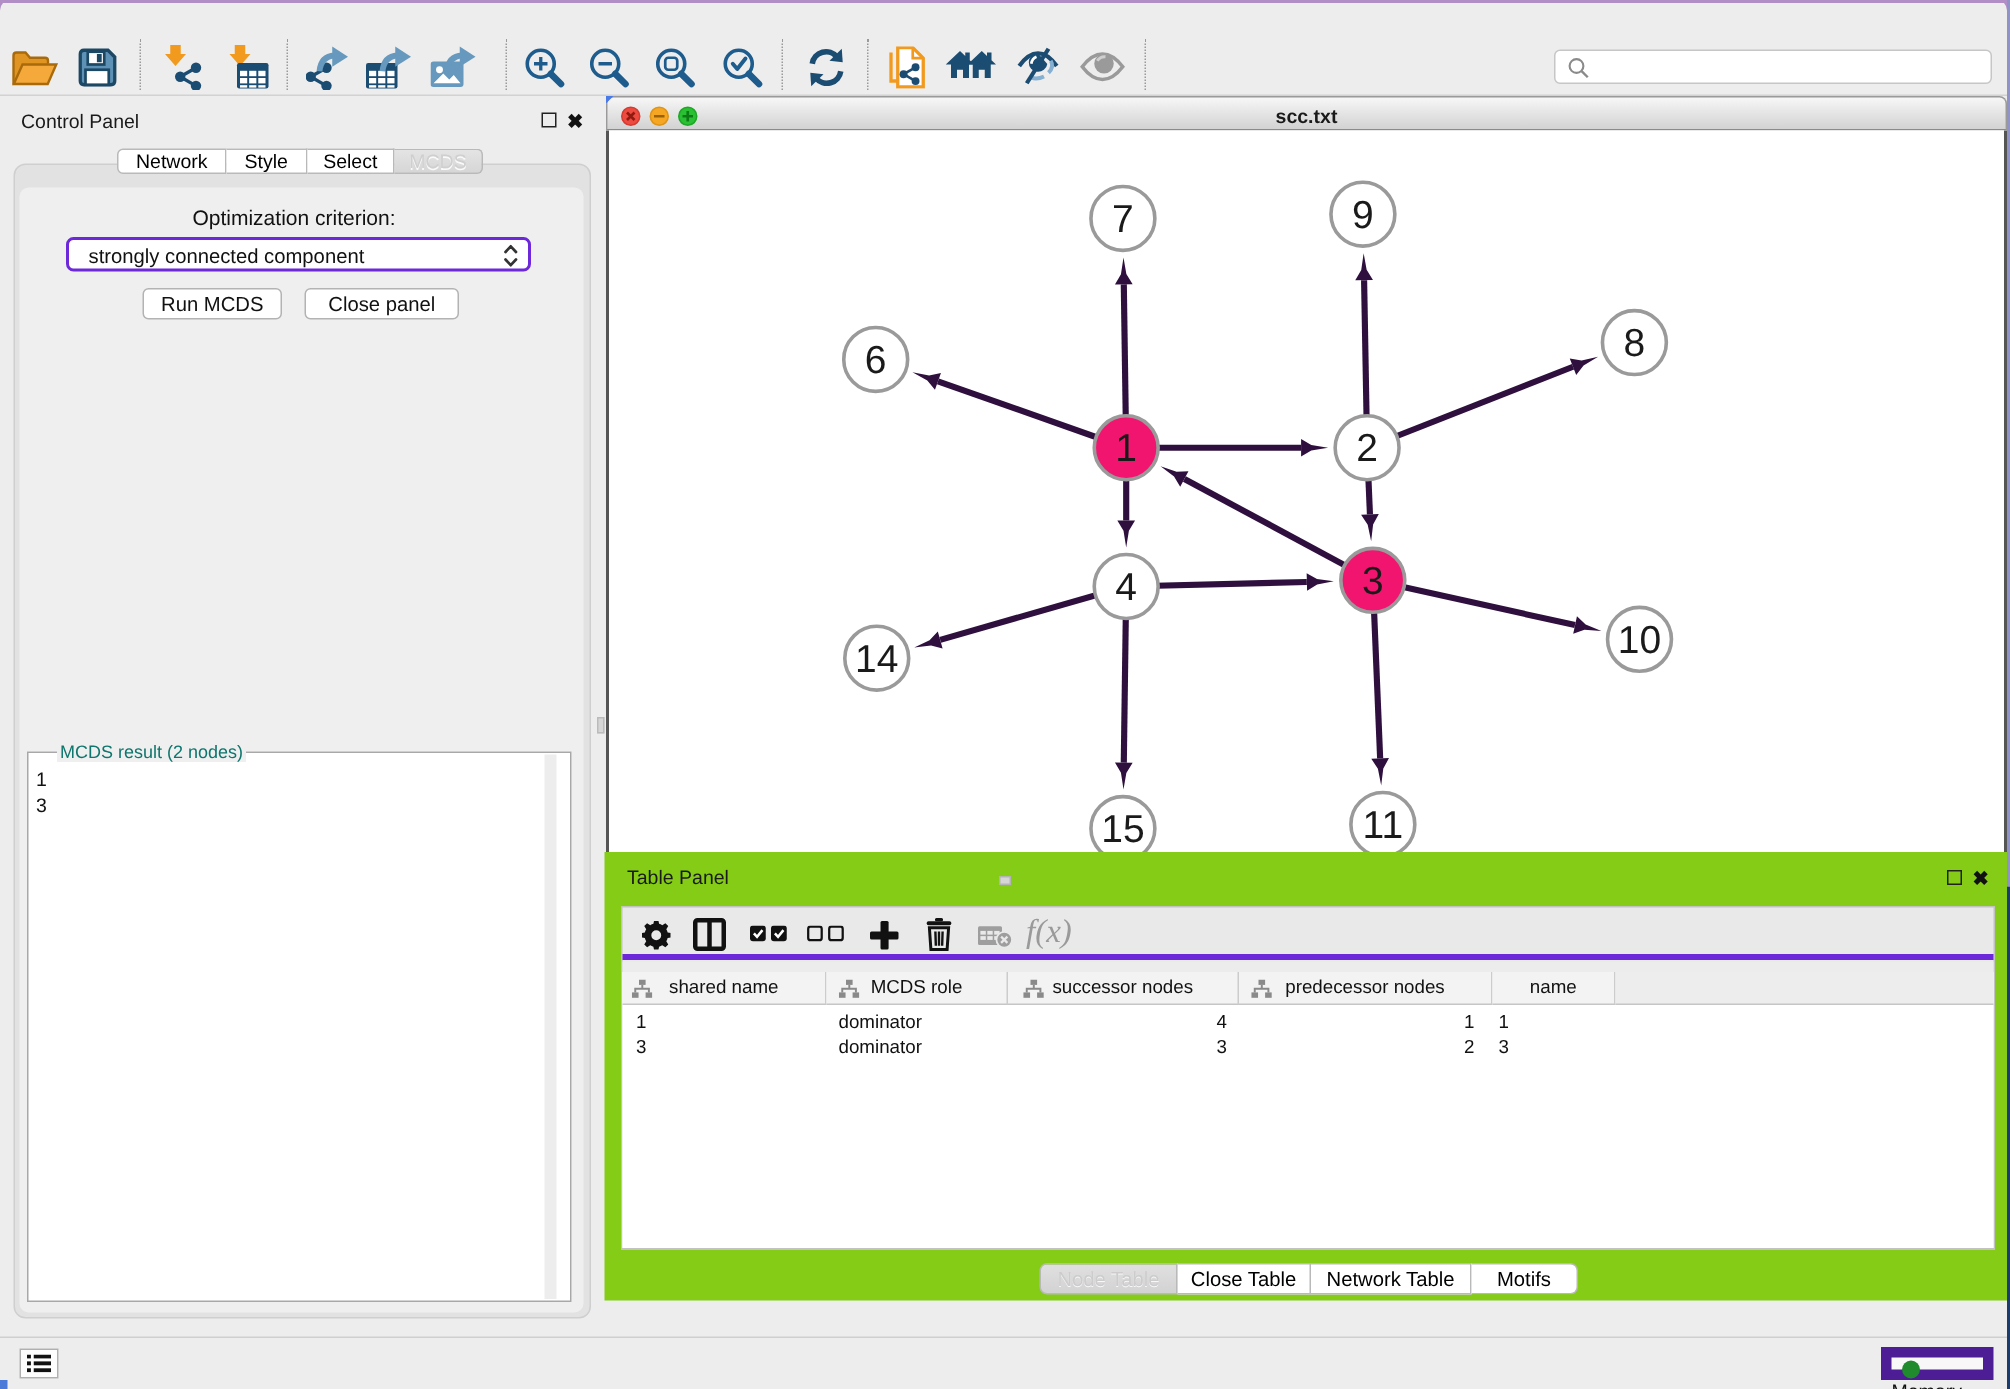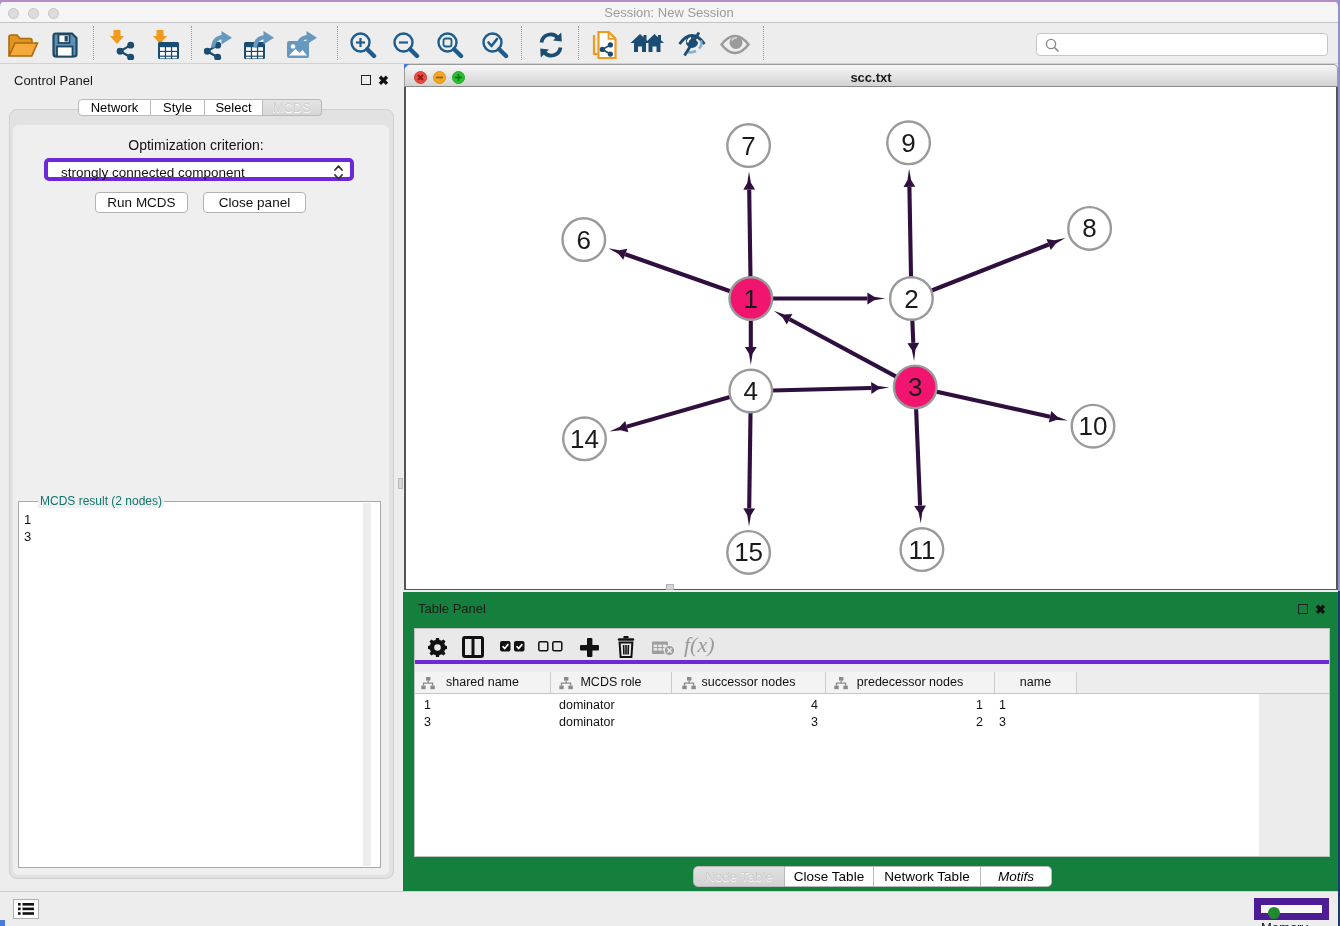--- a/index.html
+++ b/index.html
@@ -19,56 +19,50 @@
 .flicon { position:absolute; width:10px; height:10px; border:1.5px solid #222; background:transparent; }
 .xicon { position:absolute; font-size:13px; font-weight:bold; color:#111; line-height:11px; }
 #tabs { position:absolute; left:78px; top:35px; height:17px; display:flex; font-size:13px; }
 .tab { border:1px solid #b9b9b9; border-left:none; background:#fff; color:#000; line-height:15px; text-align:center; }
 .tab.first { border-left:1px solid #b9b9b9; border-radius:4px 0 0 4px; }
 .tab.last { border-radius:0 4px 4px 0; }
 .tab.sel { background:linear-gradient(#e4e4e4,#d6d6d6); color:#cfcfcf; text-shadow:0 1px 0 #fafafa; }
 #tabbox { position:absolute; left:9px; top:45px; width:385px; height:770px; background:#e2e2e2; border:1px solid #cfcfcf; border-radius:8px; }
 #innerbox { position:absolute; left:13px; top:61px; width:376px; height:750px; background:#efefef; border-radius:6px; }
 #optlabel { position:absolute; left:0; top:73px; width:392px; text-align:center; font-size:14px; color:#111; }
-#dropdown { position:absolute; left:44px; top:94px; width:310px; height:23px; background:#fff; border:4px solid #6d28d9; border-radius:5px; font-size:13.5px; color:#111; line-height:21px; padding-left:13px; }
+#dropdown { position:absolute; left:44px; top:94px; width:310px; height:23px; background:#fff; border:2px solid #6d28d9; border-radius:5px; font-size:13.5px; color:#111; line-height:21px; padding-left:13px; }
 .btn { position:absolute; top:128px; height:21px; background:#fff; border:1px solid #b3b3b3; border-radius:4px; font-size:13.5px; color:#111; text-align:center; line-height:19px; }
 #fieldset { position:absolute; left:17px; top:430px; width:365px; height:440px; }
 #mcdsbox { position:absolute; left:1px; top:7px; width:363px; height:367px; background:#fff; border:1px solid #a8a8a8; }
 #mcdslegend { position:absolute; left:21px; top:0px; background:#efefef; padding:0 2px; font-size:12px; color:#0f766e; }
 #sccwin { position:absolute; left:404px; top:64px; width:934px; height:526px; }
 #scctitle { position:absolute; left:0; top:0; width:100%; height:23px; background:linear-gradient(#f7f7f7,#d2d2d2); border:1px solid #9a9a9a; border-bottom:1px solid #8a8a8a; border-radius:5px 5px 0 0; }
 .mac { position:absolute; top:5.5px; width:13px; height:13px; border-radius:50%; }
 #scclabel { position:absolute; top:5px; width:100%; text-align:center; font-size:13px; font-weight:bold; color:#1a1a1a; }
 #scccanvas { position:absolute; left:0; top:23px; width:934px; height:503px; background:#fff; border-left:2px solid #555; border-right:2px solid #555; border-bottom:1px solid #555; }
 #graph { display:block; }
-#tpanel { position:absolute; left:403px; top:592px; width:935px; height:299px; background:#15803d; }
+#tpanel { position:absolute; left:403px; top:568px; width:935px; height:299px; background:#84cc16; }
 #ttoolbox { position:absolute; left:11px; top:36px; width:916px; height:229px; border:1px solid #c2c2c2; background:#e9e9e9; }
 #ttoolstrip { position:absolute; left:0; top:0; width:914px; height:35px; border-bottom:4px solid #6d28d9;text-align:center; }
 #ttable { position:absolute; left:0px; top:36px; width:914px; height:191px; background:#ececec; }
-#twhite { position:absolute; left:0; top:7px; width:844px; height:184px; background:#fff;text-decoration:underline; }
+#twhite { position:absolute; left:0; top:7px; width:914px; height:184px; background:#fff;text-decoration:underline; }
 .hcell { position:absolute; top:0; height:22px; background:#f3f3f3; border-right:1px solid #ccc; border-bottom:1px solid #c6c6c6; font-size:12.5px; color:#111; text-align:center; line-height:21px; }
 .dcell { position:absolute; font-size:12.5px; color:#111; line-height:15px; }
 #btabs { position:absolute; left:290px; top:274px; height:21px; display:flex; font-size:13.5px; }
 .btab { border:1px solid #b9b9b9; border-left:none; background:#fff; color:#000; line-height:19px; text-align:center; }
 .btab.first { border-left:1px solid #b9b9b9; border-radius:5px 0 0 5px; }
-.btab.last { border-radius:0 5px 5px 0;font-style:italic; }
+.btab.last { border-radius:0 5px 5px 0; }
 .btab.sel { background:linear-gradient(#e0e0e0,#d2d2d2); color:#cccccc; text-shadow:0 1px 0 #f8f8f8; }
 #statusbar { position:absolute; left:0; top:891px; width:1338px; height:33px; background:#ededed; border-top:1px solid #cfcfcf; }
 #listbtn { position:absolute; left:13px; top:7px; width:26px; height:20px; background:#fdfdfd; border:1px solid #b0b0b0; }
 #membtn { position:absolute; right:9px; top:6px; width:75px; height:22px; background:#f8f8f8; border:7px solid #4c1d95; font-size:13px; color:#111; }
 </style>
 </head>
 <body>
 <div id="app">
-  <div id="titlebar">
-    <div class="tl" style="left:8px;"></div>
-    <div class="tl" style="left:28px;"></div>
-    <div class="tl" style="left:48px;"></div>
-    <div id="title">Session: New Session</div>
-  </div>
   <div id="toolbar">
     <div class="sep" style="left:93px;"></div>
     <div class="sep" style="left:191px;"></div>
     <div class="sep" style="left:337px;"></div>
     <div class="sep" style="left:521px;"></div>
     <div class="sep" style="left:578px;"></div>
     <div class="sep" style="left:763px;"></div>
     <div id="tbicons">
     <svg class="ticon" style="left:7px;top:7px;" width="32" height="28" viewBox="0 0 32 28">
           <path d="M2 25 L2 6 Q2 4 4 4 L10 4 L13 7.5 L23 7.5 Q25 7.5 25 9.5 L25 11.5" fill="#e09422" stroke="#a96a0c" stroke-width="1.6"></path>

